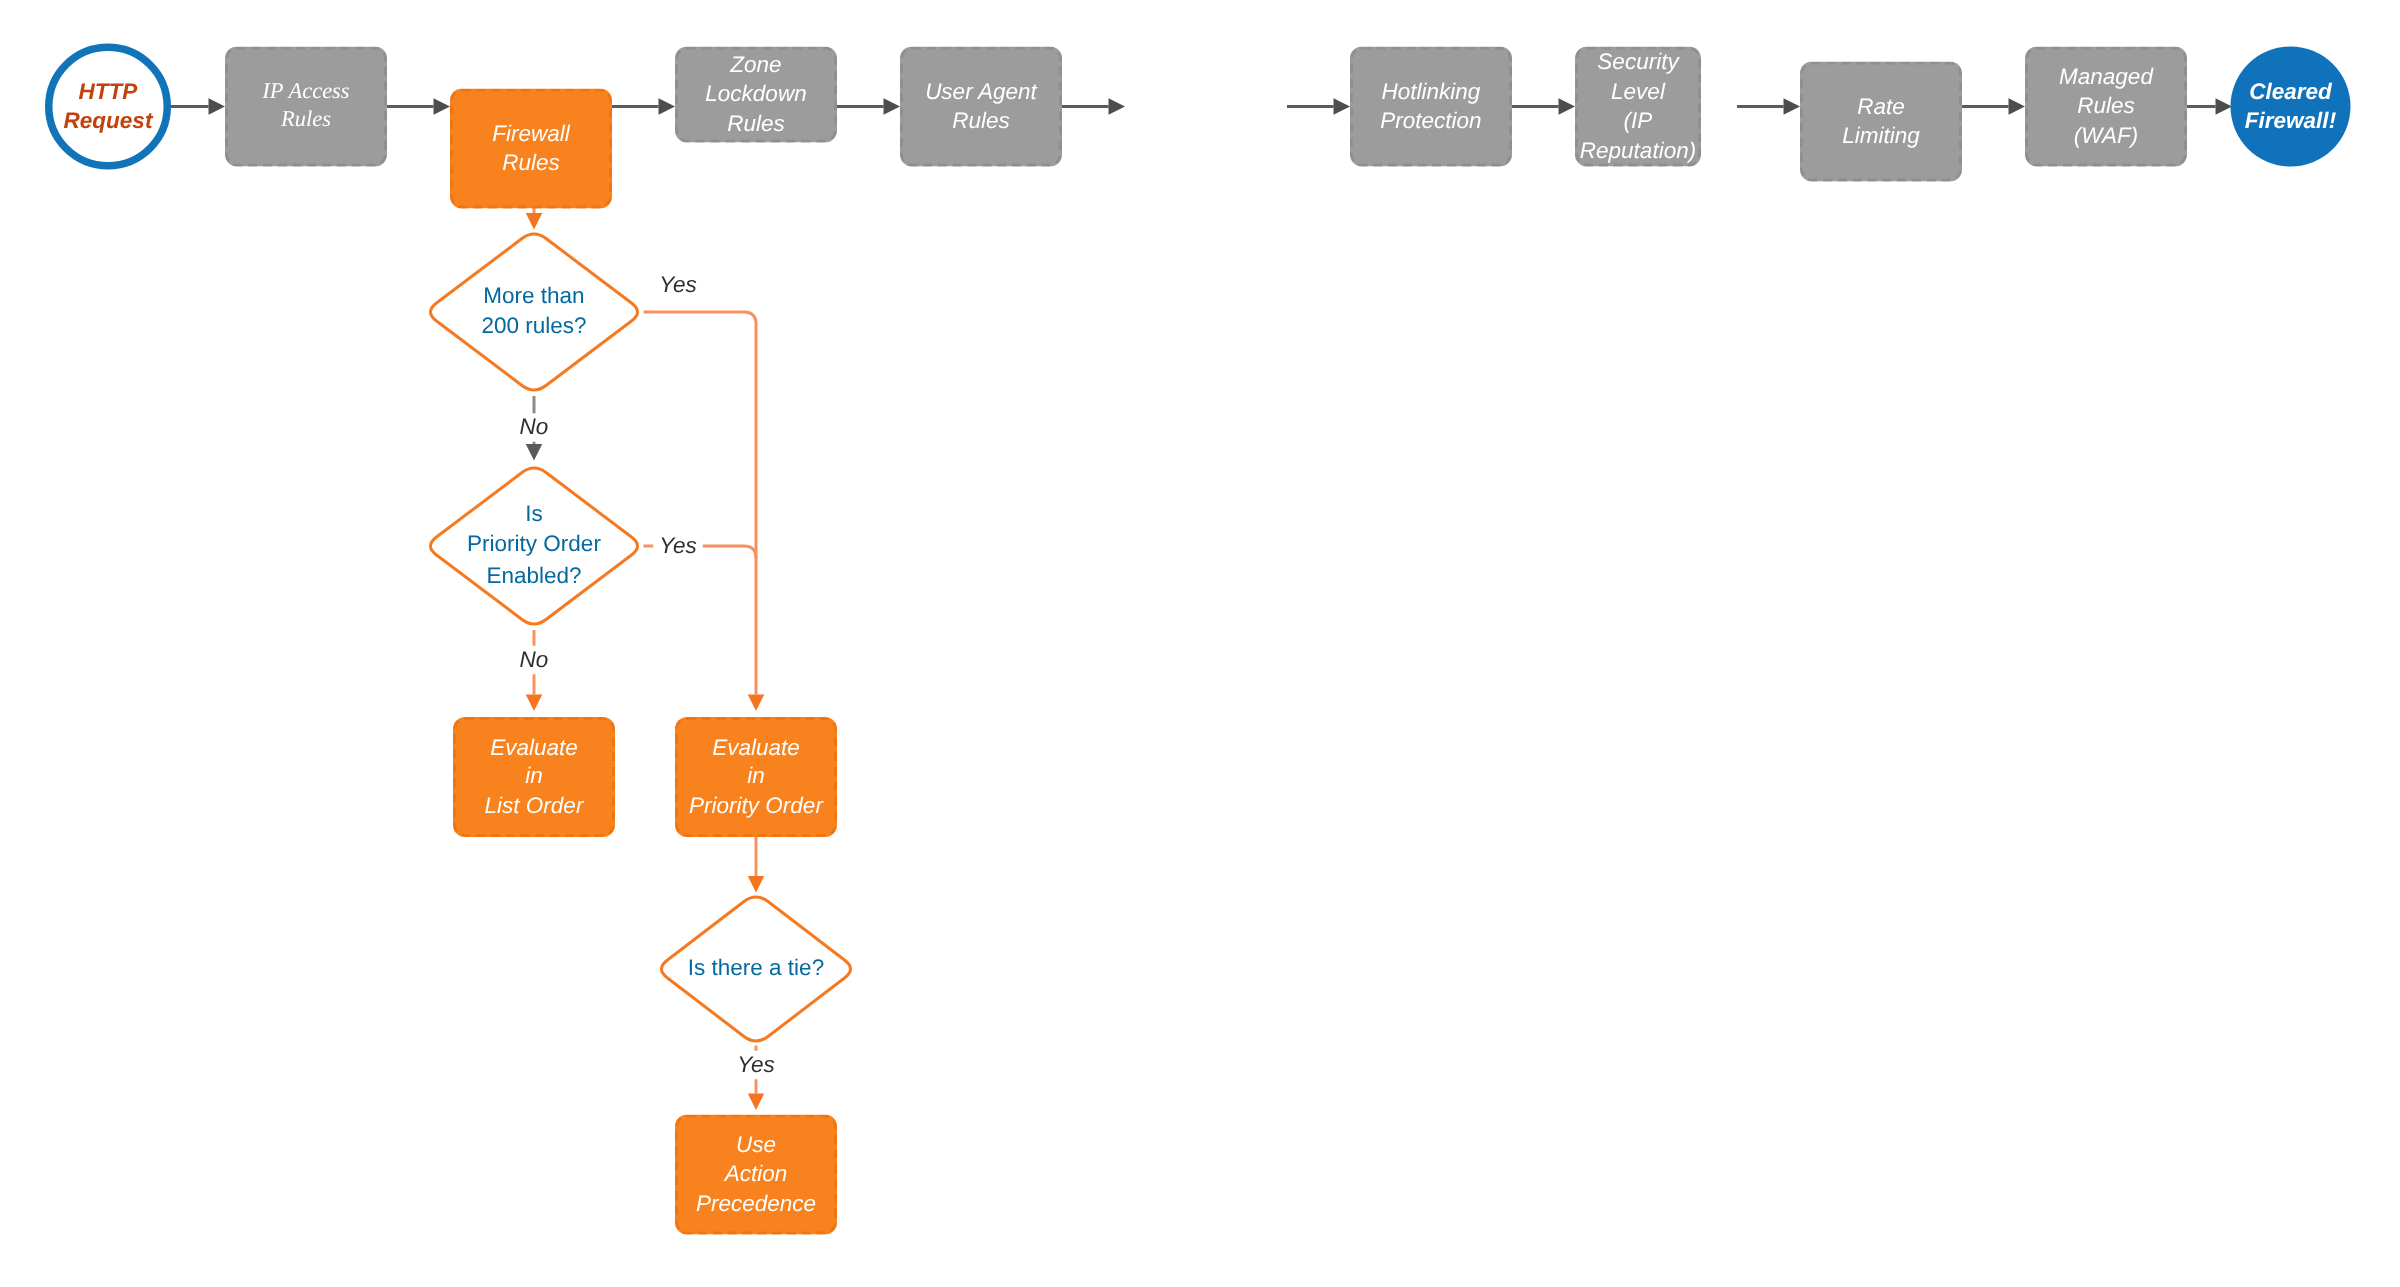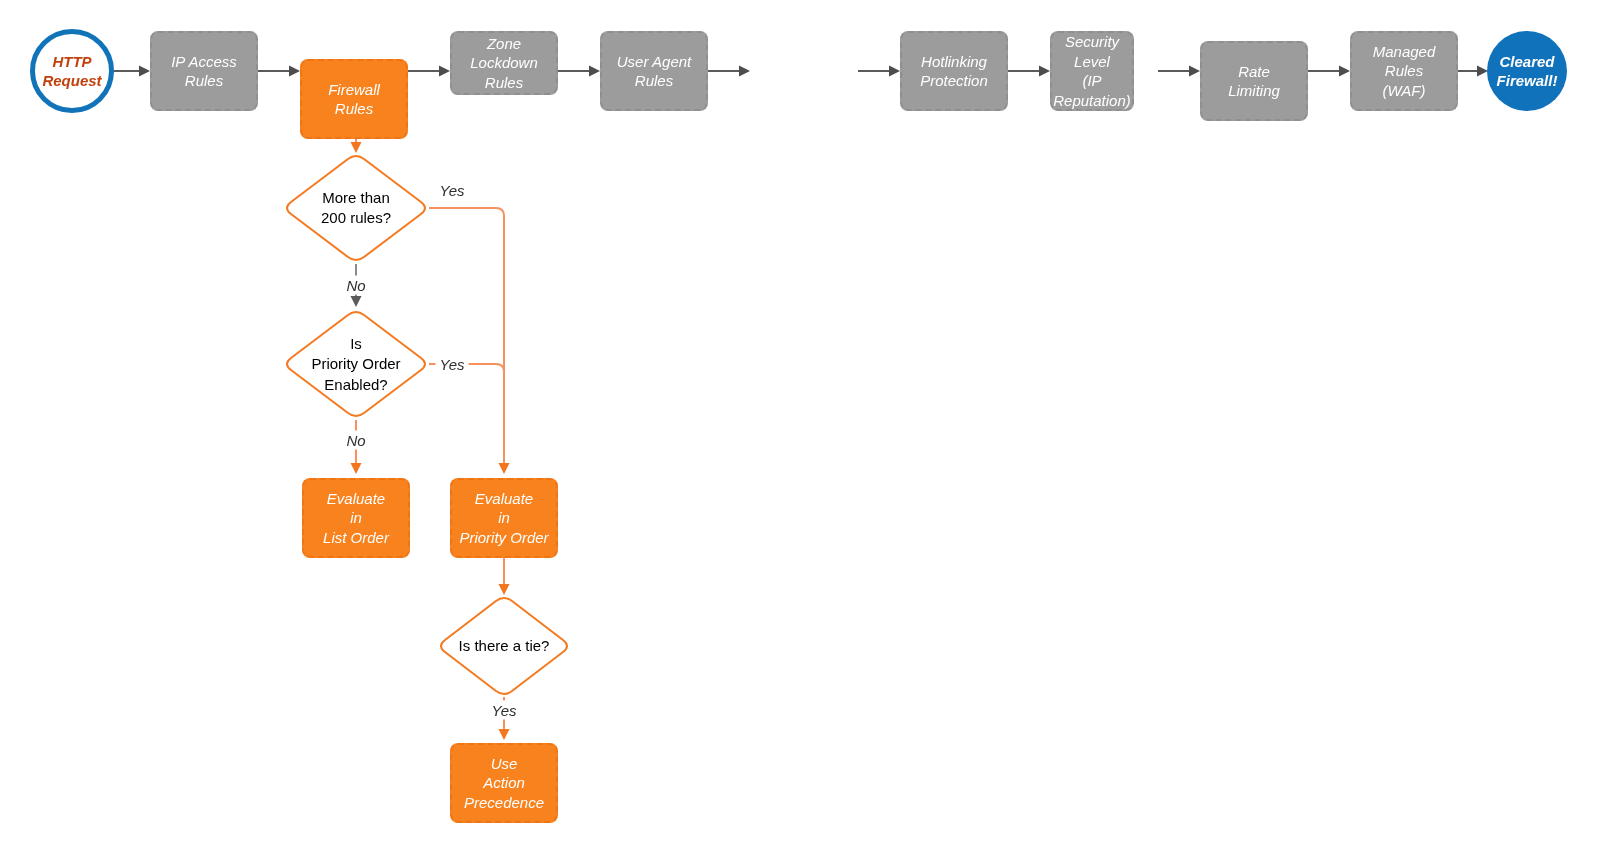--- a/index.html
+++ b/index.html
@@ -22,21 +22,21 @@
   .circle-start{
     background:#ffffff;border:5px solid #1173b8;border-radius:50%;
     color:#c2410c;font-weight:bold;
   }
   .circle-end{
     background:#1072ba;border-radius:50%;color:#ffffff;font-weight:bold;
   }
   .diamond-label{
     position:absolute;z-index:3;transform:translate(-50%,-50%);
     text-align:center;white-space:pre-line;font-size:15px;line-height:1.35;
-    color:#000000;font-style:normal;
+    color:#0369a1;font-style:normal;
   }
   .edge-label{
     position:absolute;z-index:3;transform:translate(-50%,-50%);
     font-size:15px;font-style:italic;color:#2e2e2e;line-height:1;
   }
   .edge-label.on-line{background:#ffffff;padding:2px 4px;}
 </style>
 </head>
 <body>
 
@@ -93,21 +93,21 @@
       <path d="M364,315 L421,358 Q429,364 421,370 L364,413 Q356,419 348,413 L291,370 Q283,364 291,358 L348,315 Q356,309 364,315 Z"></path>
       <path d="M512,601 L563,640 Q571,646 563,652 L512,691 Q504,697 496,691 L445,652 Q437,646 445,640 L496,601 Q504,595 512,601 Z"></path>
     </g>
   </svg>
 
   <div class="node circle-start" style="left:30px;top:29px;width:84px;height:84px;">HTTP
 Request</div>
   <div class="node circle-end" style="left:1487px;top:31px;width:80px;height:80px;">Cleared
 Firewall!</div>
 
-  <div class="node gray" style="left:150px;top:31px;width:108px;height:80px;">IP Access
+  <div class="node gray" style="left:150px;top:31px;width:108px;height:80px;font-family:Liberation Serif, serif;">IP Access
 Rules</div>
   <div class="node orange" style="left:300px;top:31px;width:108px;height:80px;margin-top:28px;">Firewall
 Rules</div>
   <div class="node gray" style="left:450px;top:31px;width:108px;height:64px;">Zone
 Lockdown
 Rules</div>
   <div class="node gray" style="left:600px;top:31px;width:108px;height:80px;">User Agent
 Rules</div>
   <div class="node gray" style="left:900px;top:31px;width:108px;height:80px;">Hotlinking
 Protection</div>

